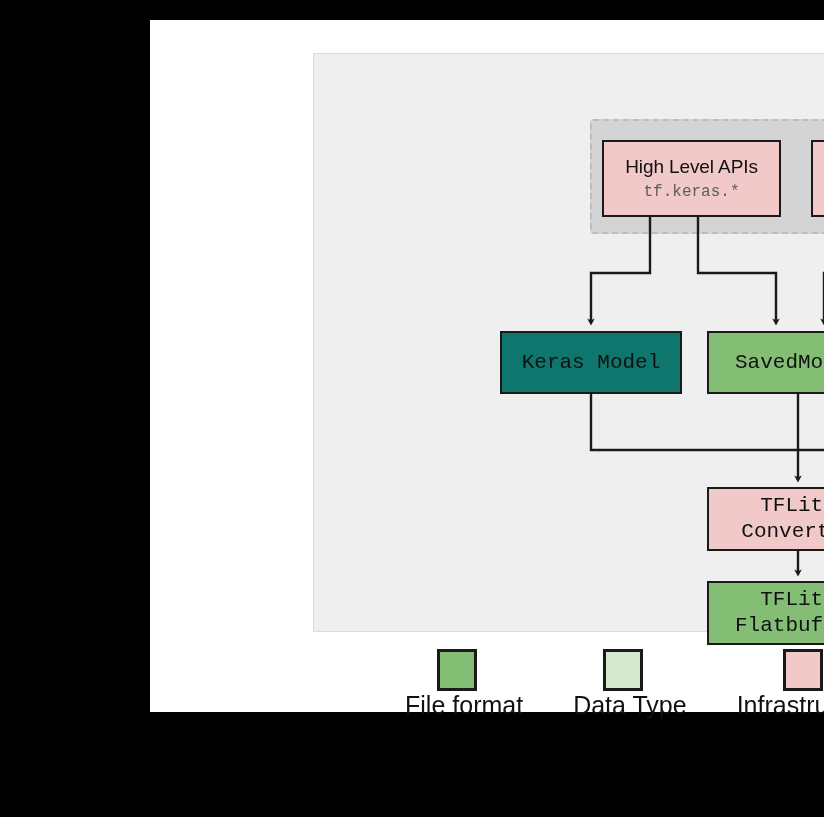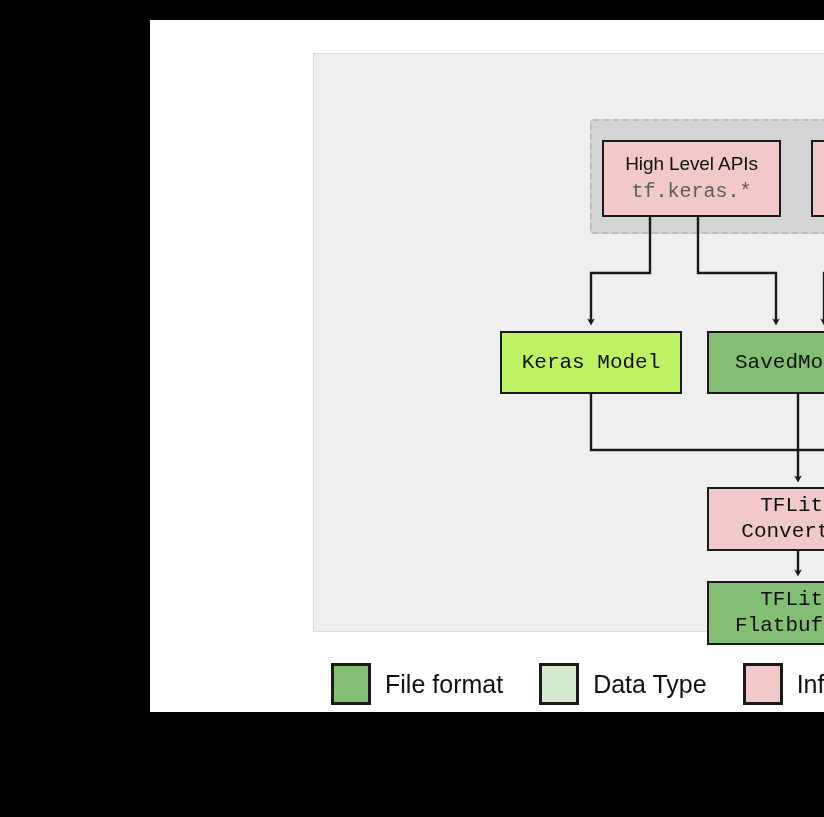--- a/index.html
+++ b/index.html
@@ -70,34 +70,34 @@
     line-height: 1.22;
   }
   .node .title-sans {
     font-family: "Liberation Sans", sans-serif;
     font-size: 19px;
     color: #111111;
     letter-spacing: -0.1px;
   }
   .node .sub-mono {
     font-family: "Liberation Mono", "DejaVu Sans Mono", monospace;
-    font-size: 20px;
+    font-size: 16px;
     color: #5d5d5d;
     margin-top: 5px;
   }
   .node .label-mono {
     font-family: "Liberation Mono", "DejaVu Sans Mono", monospace;
     font-size: 21px;
     color: #111111;
     white-space: pre-line;
   }
 
   .fill-pink  { background: #f1c9c9; }
   .fill-green { background: #84bd74; }
-  .fill-mint  { background: #bef264; }
+  .fill-mint  { background: #0f766e; }
 
   
   #node-high-level  { left: 288px; top: 86px;  width: 179px; height: 77px; }
   #node-low-level   { left: 497px; top: 86px;  width: 179px; height: 77px; }
   #node-keras       { left: 186px; top: 277px; width: 182px; height: 63px; }
   #node-savedmodel  { left: 393px; top: 277px; width: 182px; height: 63px; }
   #node-converter   { left: 393px; top: 433px; width: 182px; height: 64px; }
   #node-flatbuffer  { left: 393px; top: 527px; width: 182px; height: 64px; }
 
   
@@ -117,21 +117,21 @@
     top: 636px;
     width: 649px;
     height: 56px;
     display: flex;
     flex-direction: row;
     align-items: center;
     justify-content: center;
   }
   .legend-item {
     display: flex;
-    flex-direction: row;
+    flex-direction: column;
     align-items: center;
   }
   .legend-item + .legend-item { margin-left: 36px; justify-content: center; }
   .legend-swatch {
     width: 40px;
     height: 42px;
     border: 3px solid #1a1a1a;
     box-sizing: border-box;
     flex: 0 0 auto;
   }

